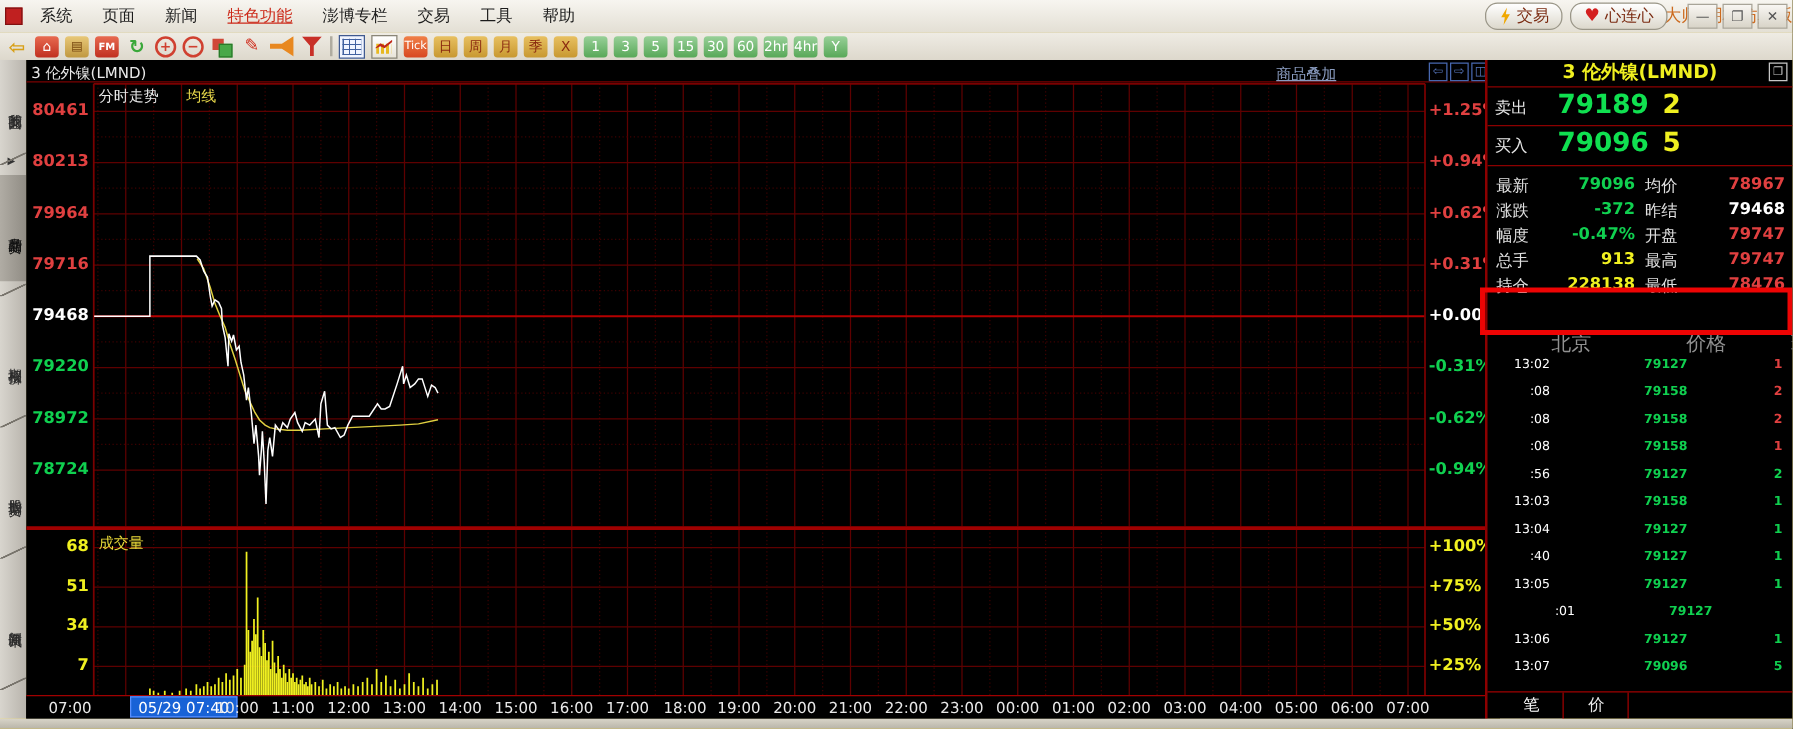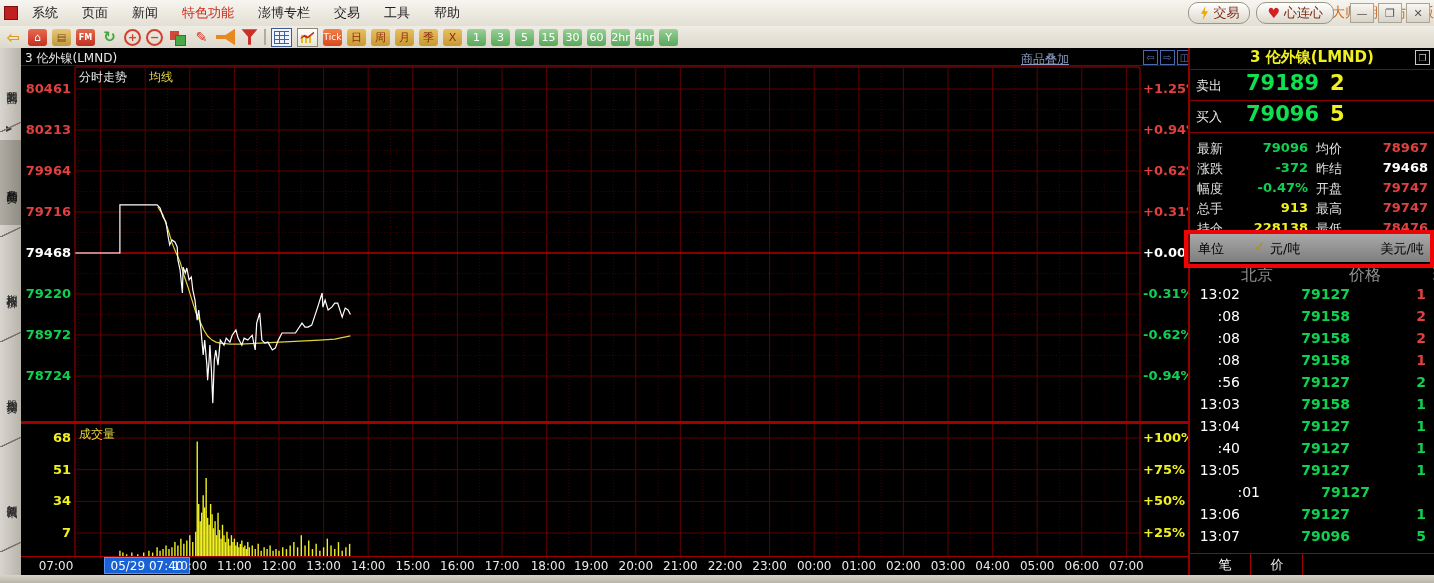--- a/index.html
+++ b/index.html
@@ -2,21 +2,21 @@
 <html><head>
 <meta charset="utf-8">
 <style>
   html,body{margin:0;padding:0;background:#9a968e;overflow:hidden;}
   #app{position:relative;width:1434px;height:583px;background:#fde047;font-family:"DejaVu Sans","Liberation Sans",sans-serif;user-select:none;}
   
   #menubar{position:absolute;left:0;top:0;width:1434px;height:26px;background:linear-gradient(#f7f5f0,#e3dfd4);border-bottom:1px solid #b8b4a8;display:flex;align-items:center;}
   #app-icon{width:12px;height:12px;margin:0 6px 0 4px;background:#c02020;border:1px solid #801010;}
   #menu-items{display:flex;gap:24px;padding-left:8px;}
   .menu-item{font-size:13px;color:#1c1c1c;cursor:default;white-space:nowrap;}
-  .menu-item.accent{color:#cc2a1a;}
+  .menu-item.accent{color:#cc2a1a;text-decoration:underline;}
   #window-title{position:absolute;left:0;right:0;text-align:right;font-size:14px;color:#cc6a1e;pointer-events:none;}
   #menubar-right{position:absolute;right:4px;top:2px;display:flex;align-items:center;gap:6px;}
   .chrome-btn{height:20px;padding:0 10px;border:1px solid #9a9688;border-radius:10px;background:linear-gradient(#ffffff,#dcd8cc);display:flex;align-items:center;gap:4px;font-size:13px;color:#7a2a10;}
   .bolt{display:inline-block;width:10px;height:14px;background:#f0a800;clip-path:polygon(62% 0,15% 56%,44% 56%,34% 100%,85% 38%,52% 38%);}
   .heart{color:#d42020;font-size:14px;line-height:1;}
   #win-controls{display:flex;gap:4px;margin-left:10px;}
   .win-btn{width:22px;height:18px;border:1px solid #a8a498;background:linear-gradient(#f8f6f2,#d8d4c8);color:#555;font-size:11px;display:flex;align-items:center;justify-content:center;}
   #toolbar{position:absolute;left:0;top:26px;width:1434px;height:22px;background:linear-gradient(#efece4,#ddd8cc);display:flex;align-items:center;gap:5px;padding-left:4px;box-sizing:border-box;}
   .tb{width:19px;height:17px;display:flex;align-items:center;justify-content:center;font-size:12px;flex:none;position:relative;}
   .tb.gold-arrow{color:#d8a018;font-size:16px;font-weight:bold;}
@@ -81,21 +81,21 @@
   .st-v{position:absolute;left:50px;top:2px;width:68px;text-align:right;font-weight:bold;}
   .st-l2{position:absolute;left:126px;top:2px;color:#e0e0e0;}
   .st-v2{position:absolute;left:164px;top:2px;width:74px;text-align:right;font-weight:bold;}
   #unit-row{position:absolute;left:0;top:186px;width:100%;height:28px;background:linear-gradient(#a8a8a8,#7e7e7e);font-size:13px;color:#000;}
   #unit-label{position:absolute;left:8px;top:6px;}
   #unit-check{position:absolute;left:64px;top:5px;color:#b89000;font-weight:bold;}
   #unit-selected{position:absolute;left:80px;top:6px;}
   #unit-other{position:absolute;right:10px;top:6px;}
   #qt-header{position:absolute;left:0;top:217px;width:100%;height:16px;font-size:16px;color:#909090;margin-left:43px;}
   #qt-h1{position:absolute;left:8px;} #qt-h2{position:absolute;left:116px;} #qt-h3{position:absolute;right:12px;}
-  .qt-row{position:absolute;left:0;width:100%;height:22px;font-size:14px;font-weight:bold;}
+  .qt-row{position:absolute;left:0;width:100%;height:22px;font-size:10px;font-weight:bold;}
   .qt-t{position:absolute;left:8px;top:2px;width:42px;text-align:right;color:#fff;font-weight:normal;}
   .qt-p{position:absolute;left:100px;top:2px;width:60px;text-align:right;color:#10d050;}
   .qt-q{position:absolute;right:8px;top:2px;width:30px;text-align:right;}
   #qp-tabs{position:absolute;left:0;top:505px;width:100%;height:22px;border-top:1px solid #a00000;}
   .qp-tab{position:absolute;top:0;height:21px;width:50px;text-align:center;font-size:13px;color:#e8e8e8;border-right:1px solid #a00000;line-height:21px;}
   .qp-tab.active{border-bottom:2px solid #c8c8c8;color:#fff;}
   
   #annotation-box{position:absolute;left:1184px;top:230px;width:250px;height:38px;border:4px solid #ee0404;box-sizing:border-box;z-index:50;}
   #bottom-strip{position:absolute;left:0;top:575px;width:1434px;height:8px;background:linear-gradient(#d8d4c8,#b8b4a8);}
 </style>
@@ -502,26 +502,20 @@
           <span class="st-v2 c-r">79747</span>
         </div>
         <div class="st-row" style="top: 170px;">
           <span class="st-l">持仓</span>
           <span class="st-v c-y">228138</span>
           <span class="st-l2">最低</span>
           <span class="st-v2 c-r">78476</span>
         </div>
       </div>
 
-    <div id="unit-row">
-      <span id="unit-label">单位</span>
-      <span id="unit-check">✓</span>
-      <span id="unit-selected">元/吨</span>
-      <span id="unit-other">美元/吨</span>
-    </div>
 
     <div id="qt-header">
       <span id="qt-h1">北京</span>
       <span id="qt-h2">价格</span>
       <span id="qt-h3">现手</span>
     </div>
     <div id="qt-rows">
         <div class="qt-row" style="top: 236px;">
           <span class="qt-t">13:02</span>
           <span class="qt-p">79127</span>

